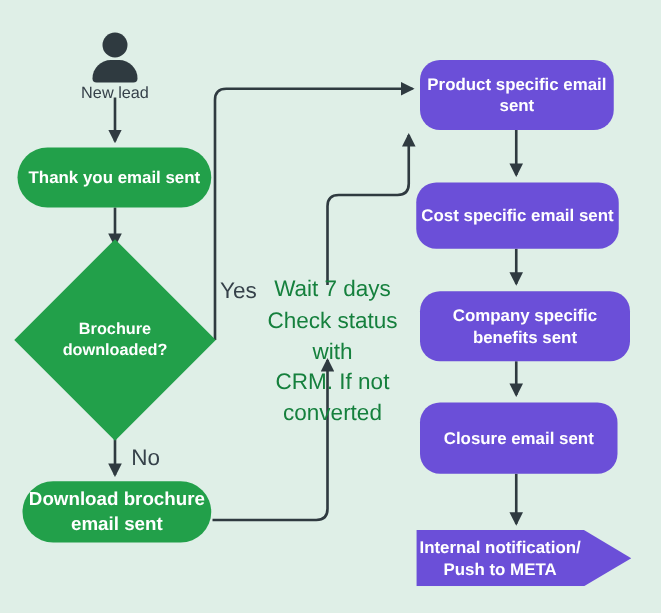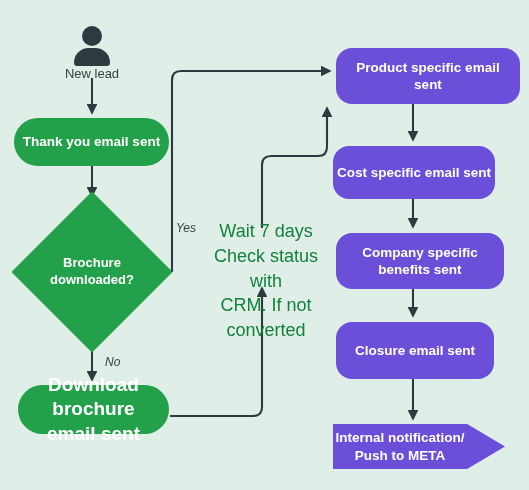--- a/index.html
+++ b/index.html
@@ -81,24 +81,23 @@
     white-space: pre-line;
     box-sizing: border-box;
   }
   .pentagon span {
     width: 78%;
     display: block;
   }
   .edge-label {
     position: absolute;
     color: #36414a;
-    font-size: 12px;
+    font-size: 18px;
     line-height: 1.35;
     white-space: pre-line;
-    font-style: italic;
   }
   .annotation {
     position: absolute;
     color: #15803d;
     font-size: 18px;
     line-height: 1.38;
     text-align: center;
     white-space: pre-line;
   }
   .person-icon {
@@ -172,24 +171,24 @@
   <div class="start-label" style="left:32px; top:66px;">New lead</div>
 
   <div class="node green" style="left:14px; top:118px; width:155px; height:48px; font-size:13.5px;">Thank you email sent</div>
 
   <div class="node diamond-wrap" style="left:35px; top:215px; width:114px; height:114px;">
     <div class="diamond-shape"></div>
     <div class="diamond-label" style="font-size:13px;">Brochure
 downloaded?</div>
   </div>
 
-  <div class="node green" style="left:18px; top:385px; width:151px; height:49px; font-size:19px;">Download brochure
+  <div class="node green" style="left:18px; top:385px; width:151px; height:49px; font-size:15px;">Download brochure
 email sent</div>
 
-  <div class="node purple" style="left:336px; top:48px; width:184px; height:56px; font-size:13.5px;">Product specific email
+  <div class="node purple" style="left:336px; top:48px; width:155px; height:56px; font-size:13.5px;">Product specific email
 sent</div>
 
   <div class="node purple" style="left:333px; top:146px; width:162px; height:53px; font-size:13.5px;">Cost specific email sent</div>
 
   <div class="node purple" style="left:336px; top:233px; width:168px; height:56px; font-size:13.5px;">Company specific
 benefits sent</div>
 
   <div class="node purple" style="left:336px; top:322px; width:158px; height:57px; font-size:13.5px;">Closure email sent</div>
 
   <div class="pentagon" style="left:333px; top:424px; width:172px; height:45px; font-size:13.5px;">

